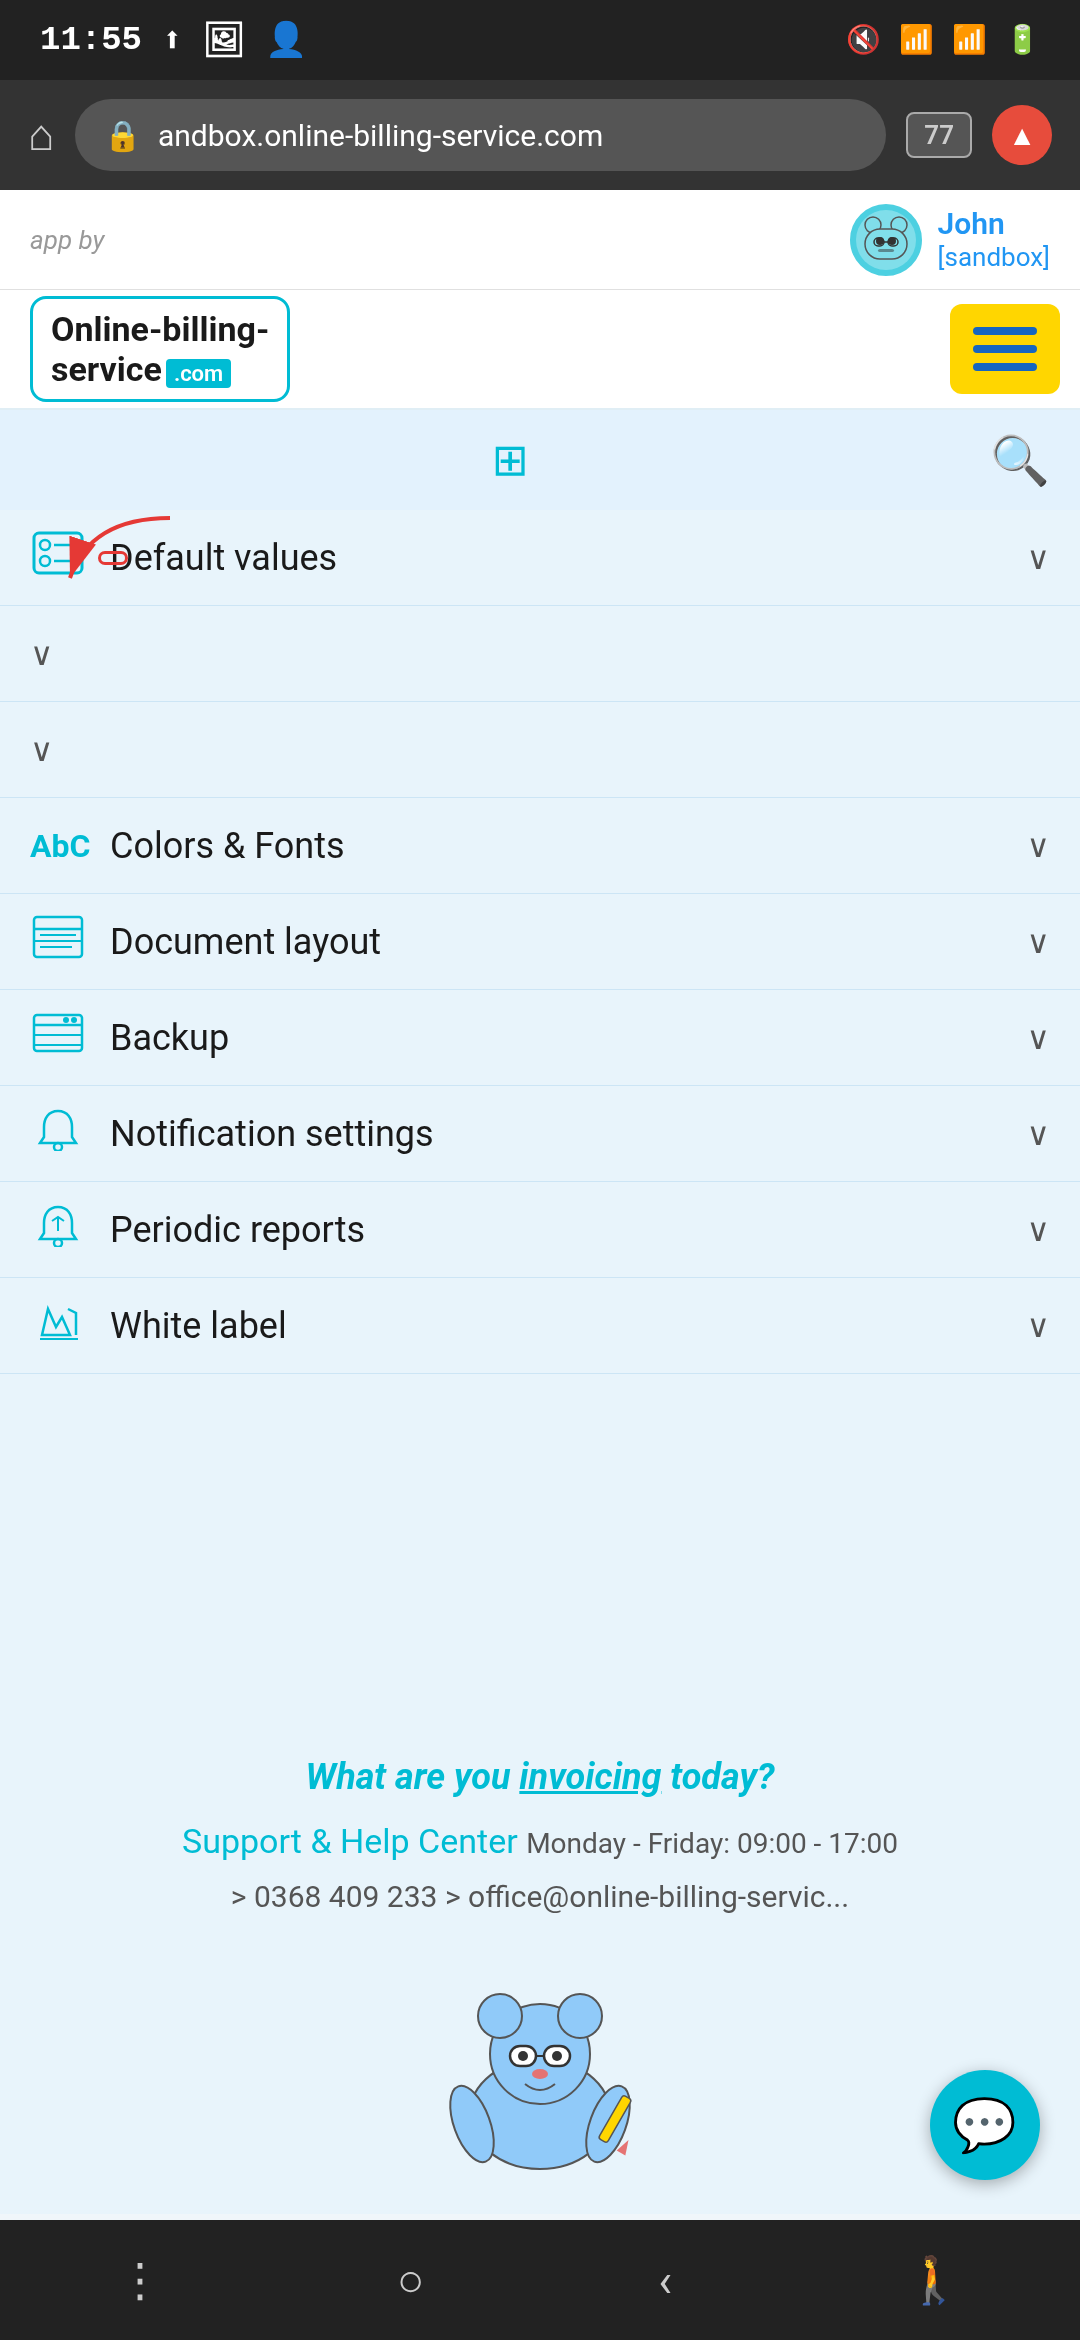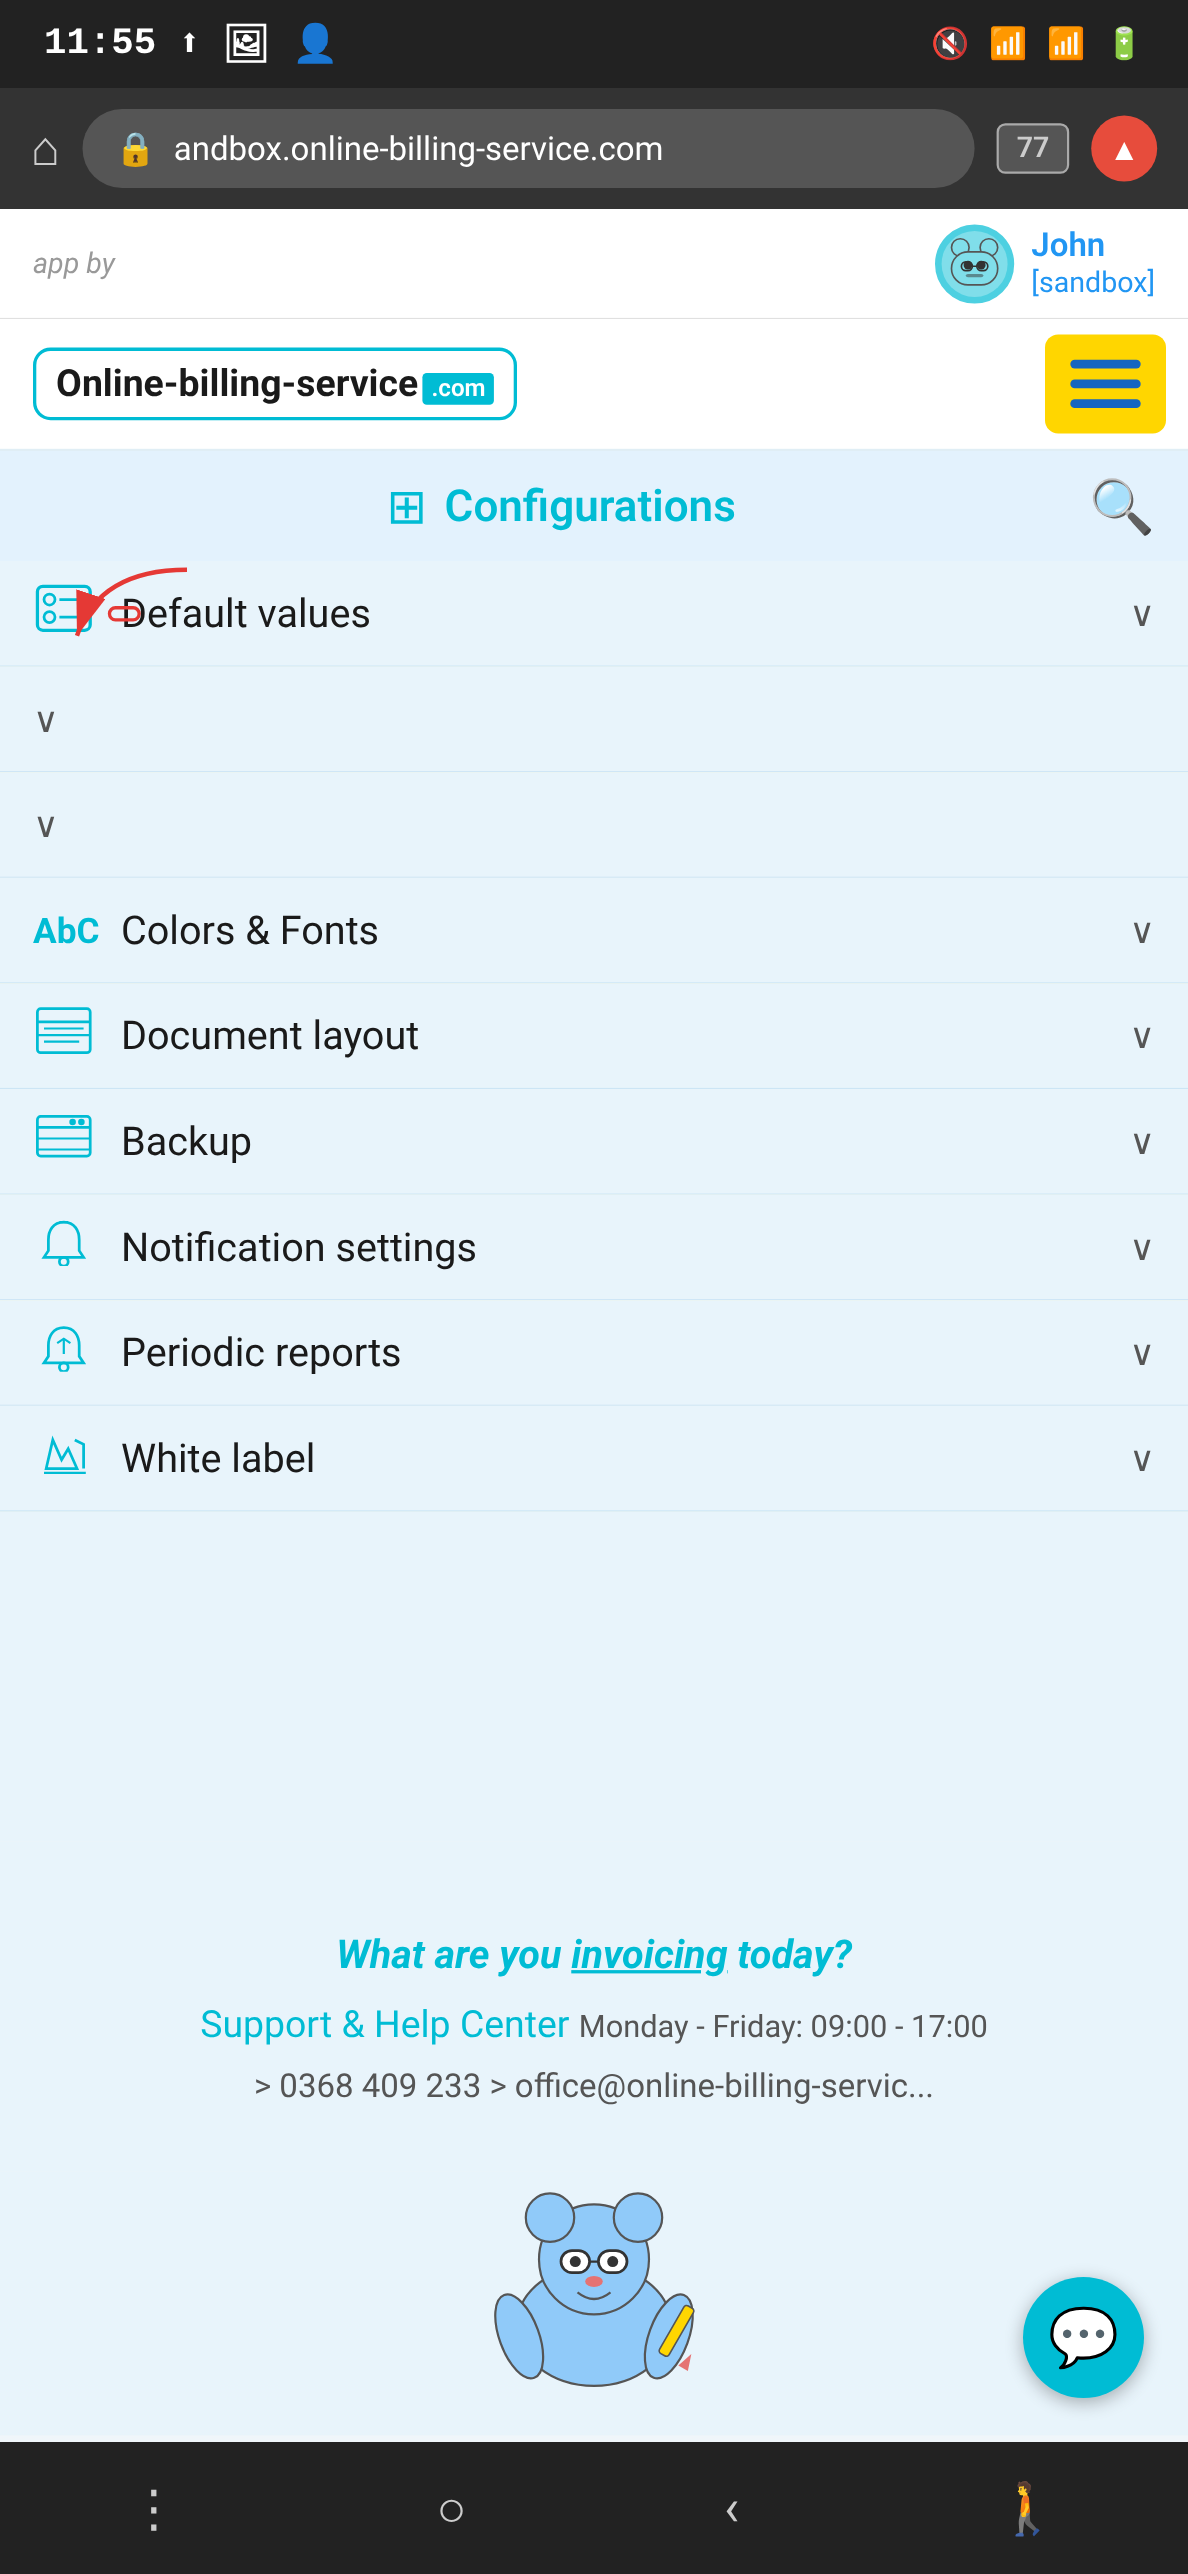--- a/index.html
+++ b/index.html
@@ -111,21 +111,21 @@
       display: flex;
       align-items: center;
       justify-content: space-between;
       padding: 0 20px 0 30px;
       border-bottom: 2px solid #e0eef5;
     }
     .logo-box {
       border: 3px solid #00bcd4;
       border-radius: 16px;
       padding: 10px 18px;
-      display: flex; align-items: flex-start;
+      display: flex; flex-direction: column; align-items: flex-start;
     }
     .logo-line1 { color: #1a1a1a; font-size: 34px; font-weight: 700; }
     .logo-line2 { color: #1a1a1a; font-size: 34px; font-weight: 700; }
     .logo-com { color: #fff; background: #00bcd4; font-size: 22px; padding: 2px 8px; border-radius: 4px; font-weight: 600; margin-left: 4px; }
     .hamburger-btn {
       background: #ffd600;
       border: none;
       border-radius: 12px;
       width: 110px; height: 90px;
       display: flex; align-items: center; justify-content: center;
@@ -347,21 +347,20 @@
     <defs>
       <marker id="arrowhead" markerWidth="10" markerHeight="7" refX="10" refY="3.5" orient="auto">
         <polygon points="0 0, 10 3.5, 0 7" fill="#e53935"></polygon>
       </marker>
     </defs>
     <path d="M 160 10 Q 80 10 60 70" stroke="#e53935" stroke-width="4" fill="none" marker-end="url(#arrowhead)"></path>
   </svg>
 
   <div class="config-title-group">
     <span class="config-icon">⊞</span>
-    <span class="config-title">Configurations</span>
   </div>
   <button class="search-icon-btn">🔍</button>
 </div>
 
 <div class="menu-list">
 
   <div class="menu-item menu-item-default">
     <div class="menu-item-left">
       <span class="menu-item-icon">
         <svg width="52" height="44" viewBox="0 0 52 44">

